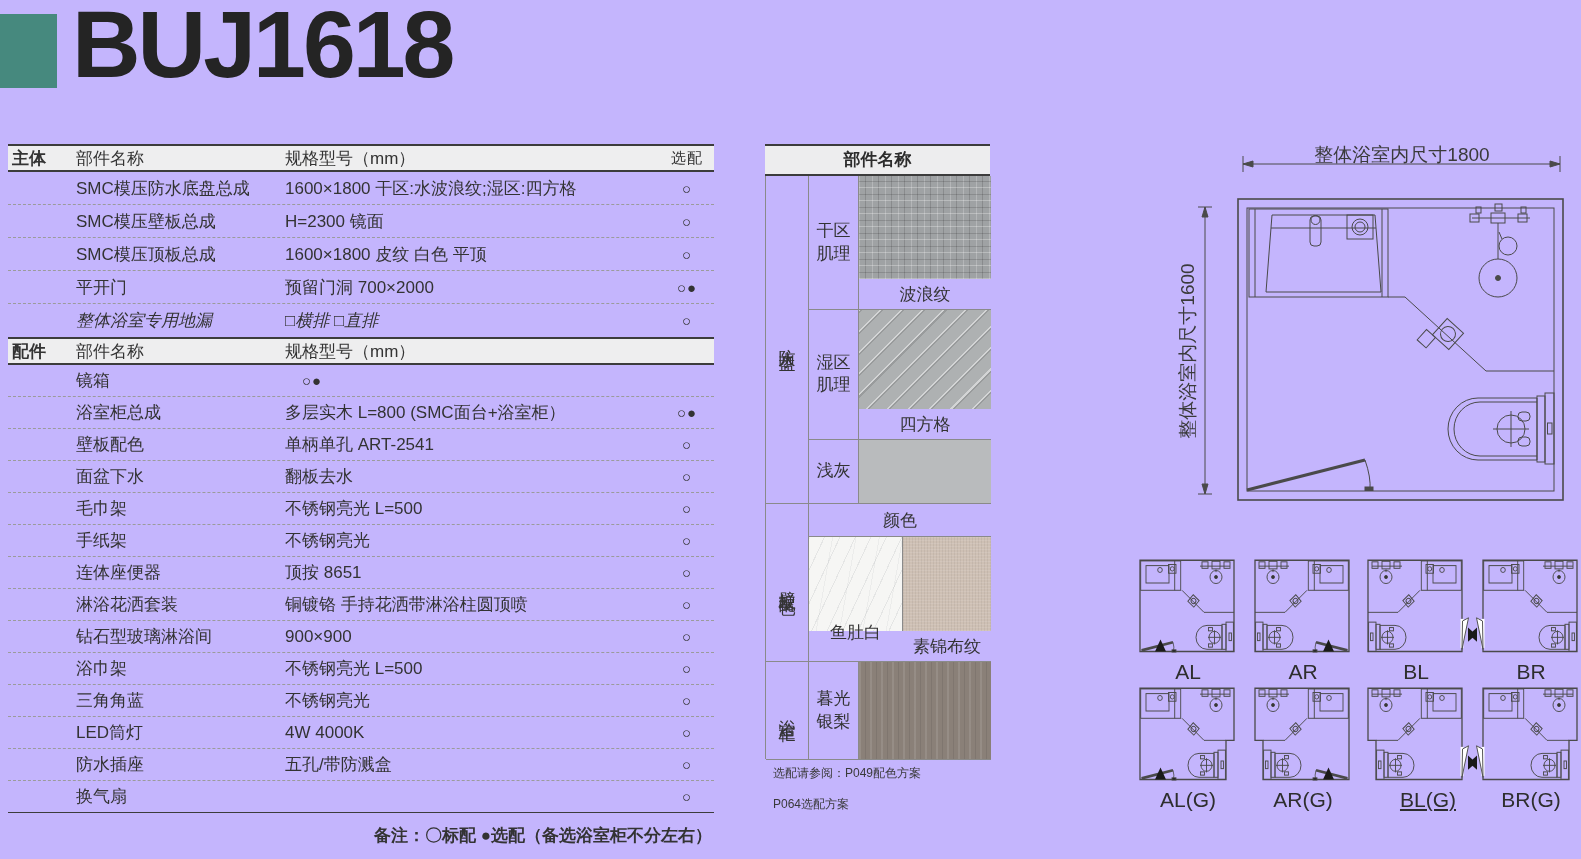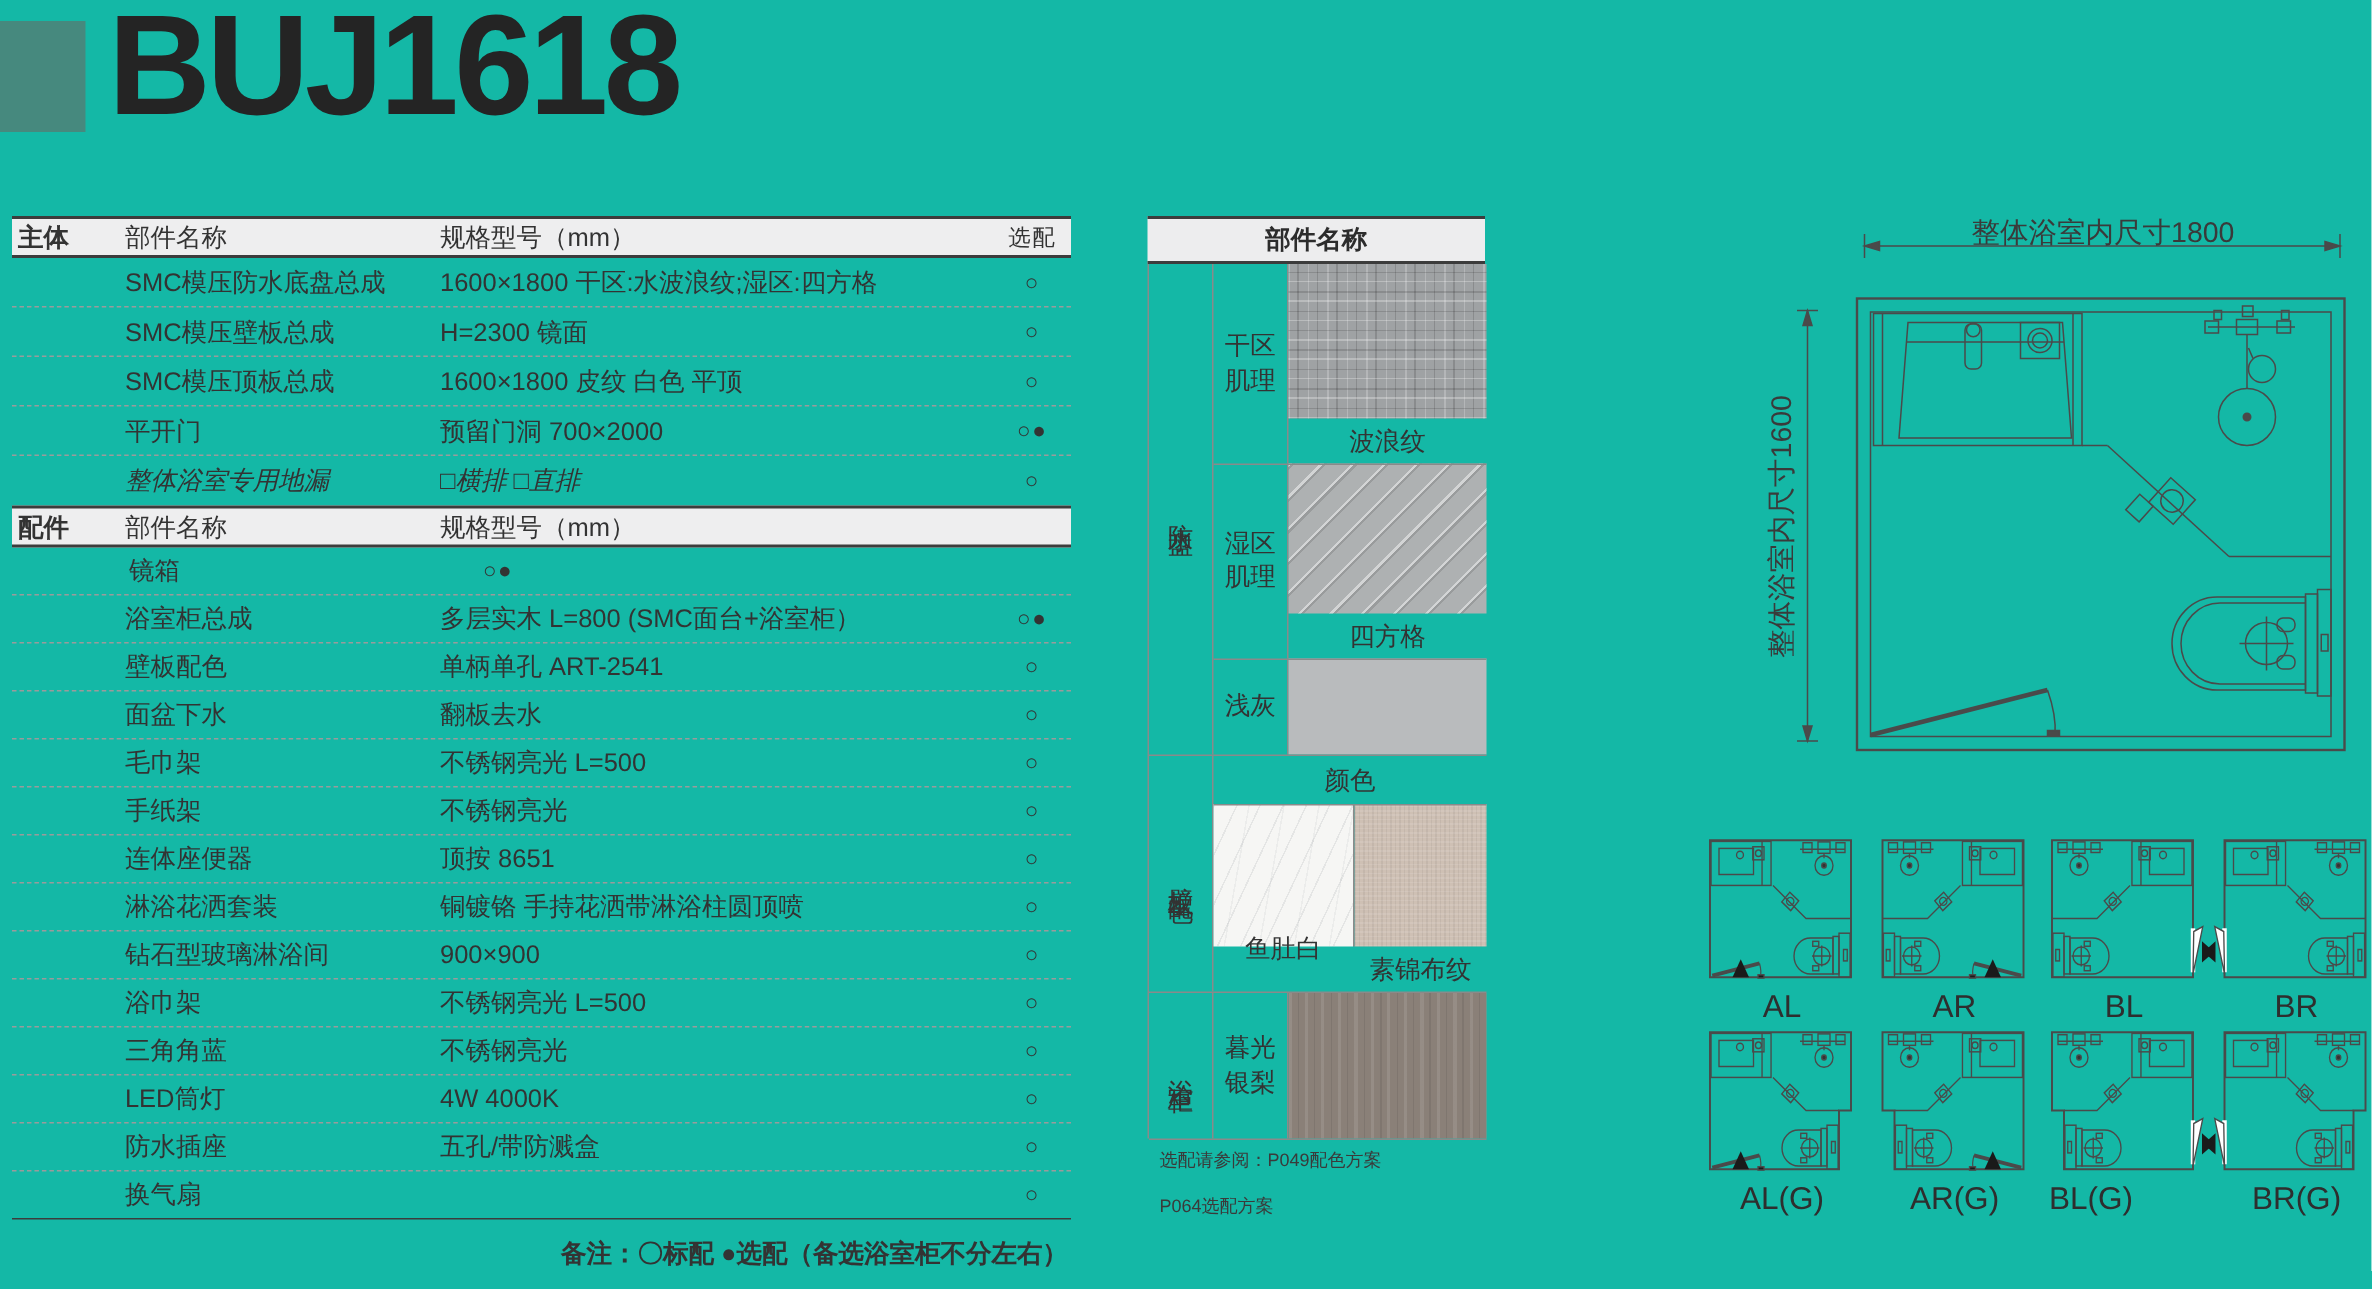--- a/index.html
+++ b/index.html
@@ -1,24 +1,24 @@
 <!DOCTYPE html>
 <html><head>
 <meta charset="utf-8">
 <style>
   html,body{margin:0;padding:0;background:#fff;}
-  .canvas{position:relative;width:1581px;height:859px;background:#14b8a6;overflow:hidden;
+  .canvas{position:relative;width:1581px;height:859px;background:#c4b5fd;overflow:hidden;
           font-family:"Liberation Sans","DejaVu Sans",sans-serif;color:#333;}
   
   .accent-square{position:absolute;left:0;top:14px;width:57px;height:74px;}
   .page-title{position:absolute;left:72px;top:-10px;margin:0;font-size:95px;line-height:108px;
               font-weight:800;letter-spacing:-3px;color:#242424;}
   
   .spec{position:absolute;left:8px;top:144px;width:706px;font-size:17px;}
-  .t-row{display:flex;align-items:center;height:32px;border-bottom:1px dashed #9b9b9b;box-sizing:border-box;gap:10px;}
+  .t-row{display:flex;align-items:center;height:32px;border-bottom:1px dashed #9b9b9b;box-sizing:border-box;}
   .t-row.s1{height:33px;}
   .t-row.t-head{height:28px;background:#eeeeef;border-top:2px solid #3c3c3c;border-bottom:2px solid #3c3c3c;}
   .t-row.no-dash{border-bottom:none;font-style:italic;}
   .t-row.t-last{border-bottom:1.5px solid #3c3c3c;}
   .c1{width:68px;padding-left:4px;font-weight:bold;box-sizing:border-box;}
   .c2{width:209px;}
   .c3{width:375px;}
   .c4{width:54px;text-align:center;font-size:15px;letter-spacing:1px;}
   .t-foot{margin-top:11px;text-align:right;padding-right:2px;font-size:17px;color:#333;font-weight:bold;}
   
@@ -588,21 +588,21 @@
               <rect x="68.5" y="64" width="4" height="3"></rect>
               <rect x="68.5" y="79" width="4" height="3"></rect>
               <rect x="89" y="69" width="2.5" height="7"></rect>
             </g>
             <line x1="0" y1="56" x2="0" y2="83" stroke="#ffffff" stroke-width="3"></line>
             <path d="M0,84 L-6.5,55 L-0.5,58 Z" fill="#ffffff"></path>
             <polygon points="-15,64 -15,77 -7,70.5" fill="#1a1a1a" stroke="none"></polygon>
           </g>
         </svg>
       </div>
-      <div class="mini-label" style="left: 1330px; top: 788px;">BL(G)</div>
+      <div class="mini-label" style="left: 1364px; top: 788px; text-decoration: underline;">BL(G)</div>
       <div class="mini" style="left: 1467px; top: 686px;">
         <svg width="128" height="100" viewBox="0 0 128 92" preserveAspectRatio="none">
           <g transform="translate(16,0)" stroke="#4a4a4a" fill="none" stroke-width="0.9">
             <path d="M0,2 H94 V50 H86 V86 H0 Z" stroke-width="1.3"></path>
             <rect x="0.7" y="2.7" width="40" height="27"></rect>
             <line x1="34.7" y1="2.7" x2="34.7" y2="29.7"></line>
             <rect x="6" y="7" width="23" height="16"></rect>
             <circle cx="20" cy="11" r="2.3"></circle>
             <rect x="28.5" y="6" width="7.5" height="8"></rect>
             <circle cx="32.3" cy="10" r="2"></circle>

